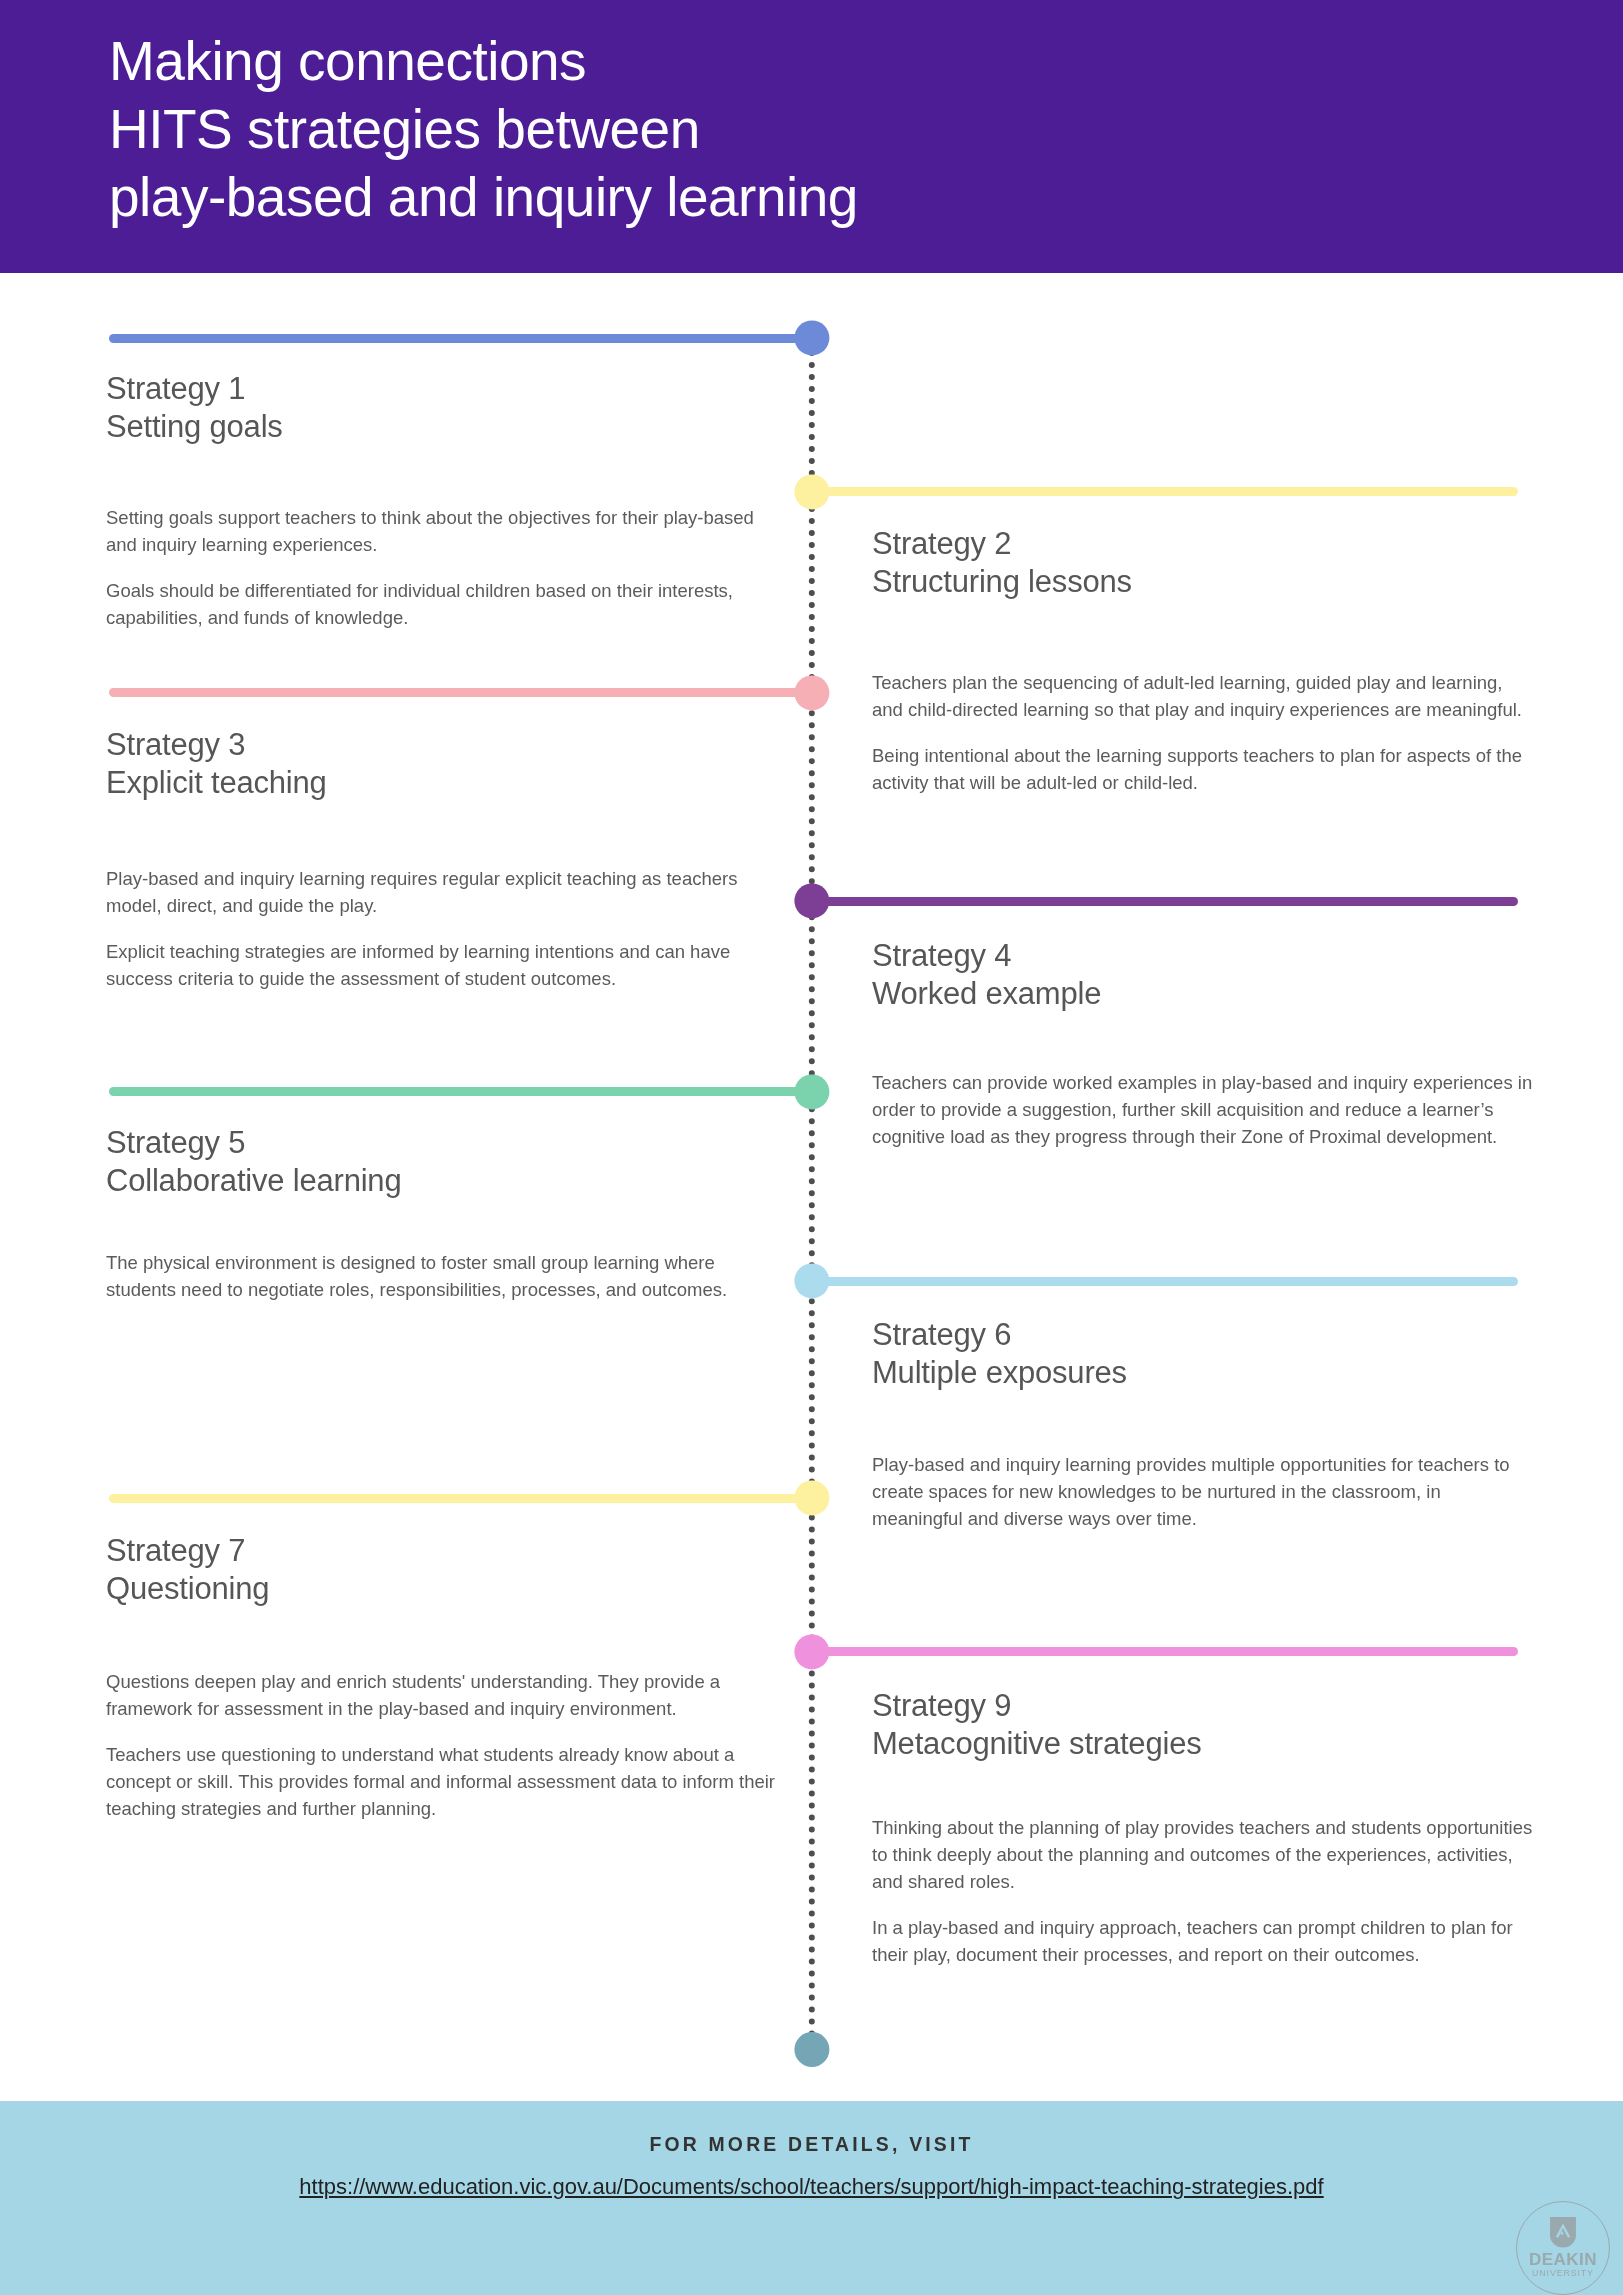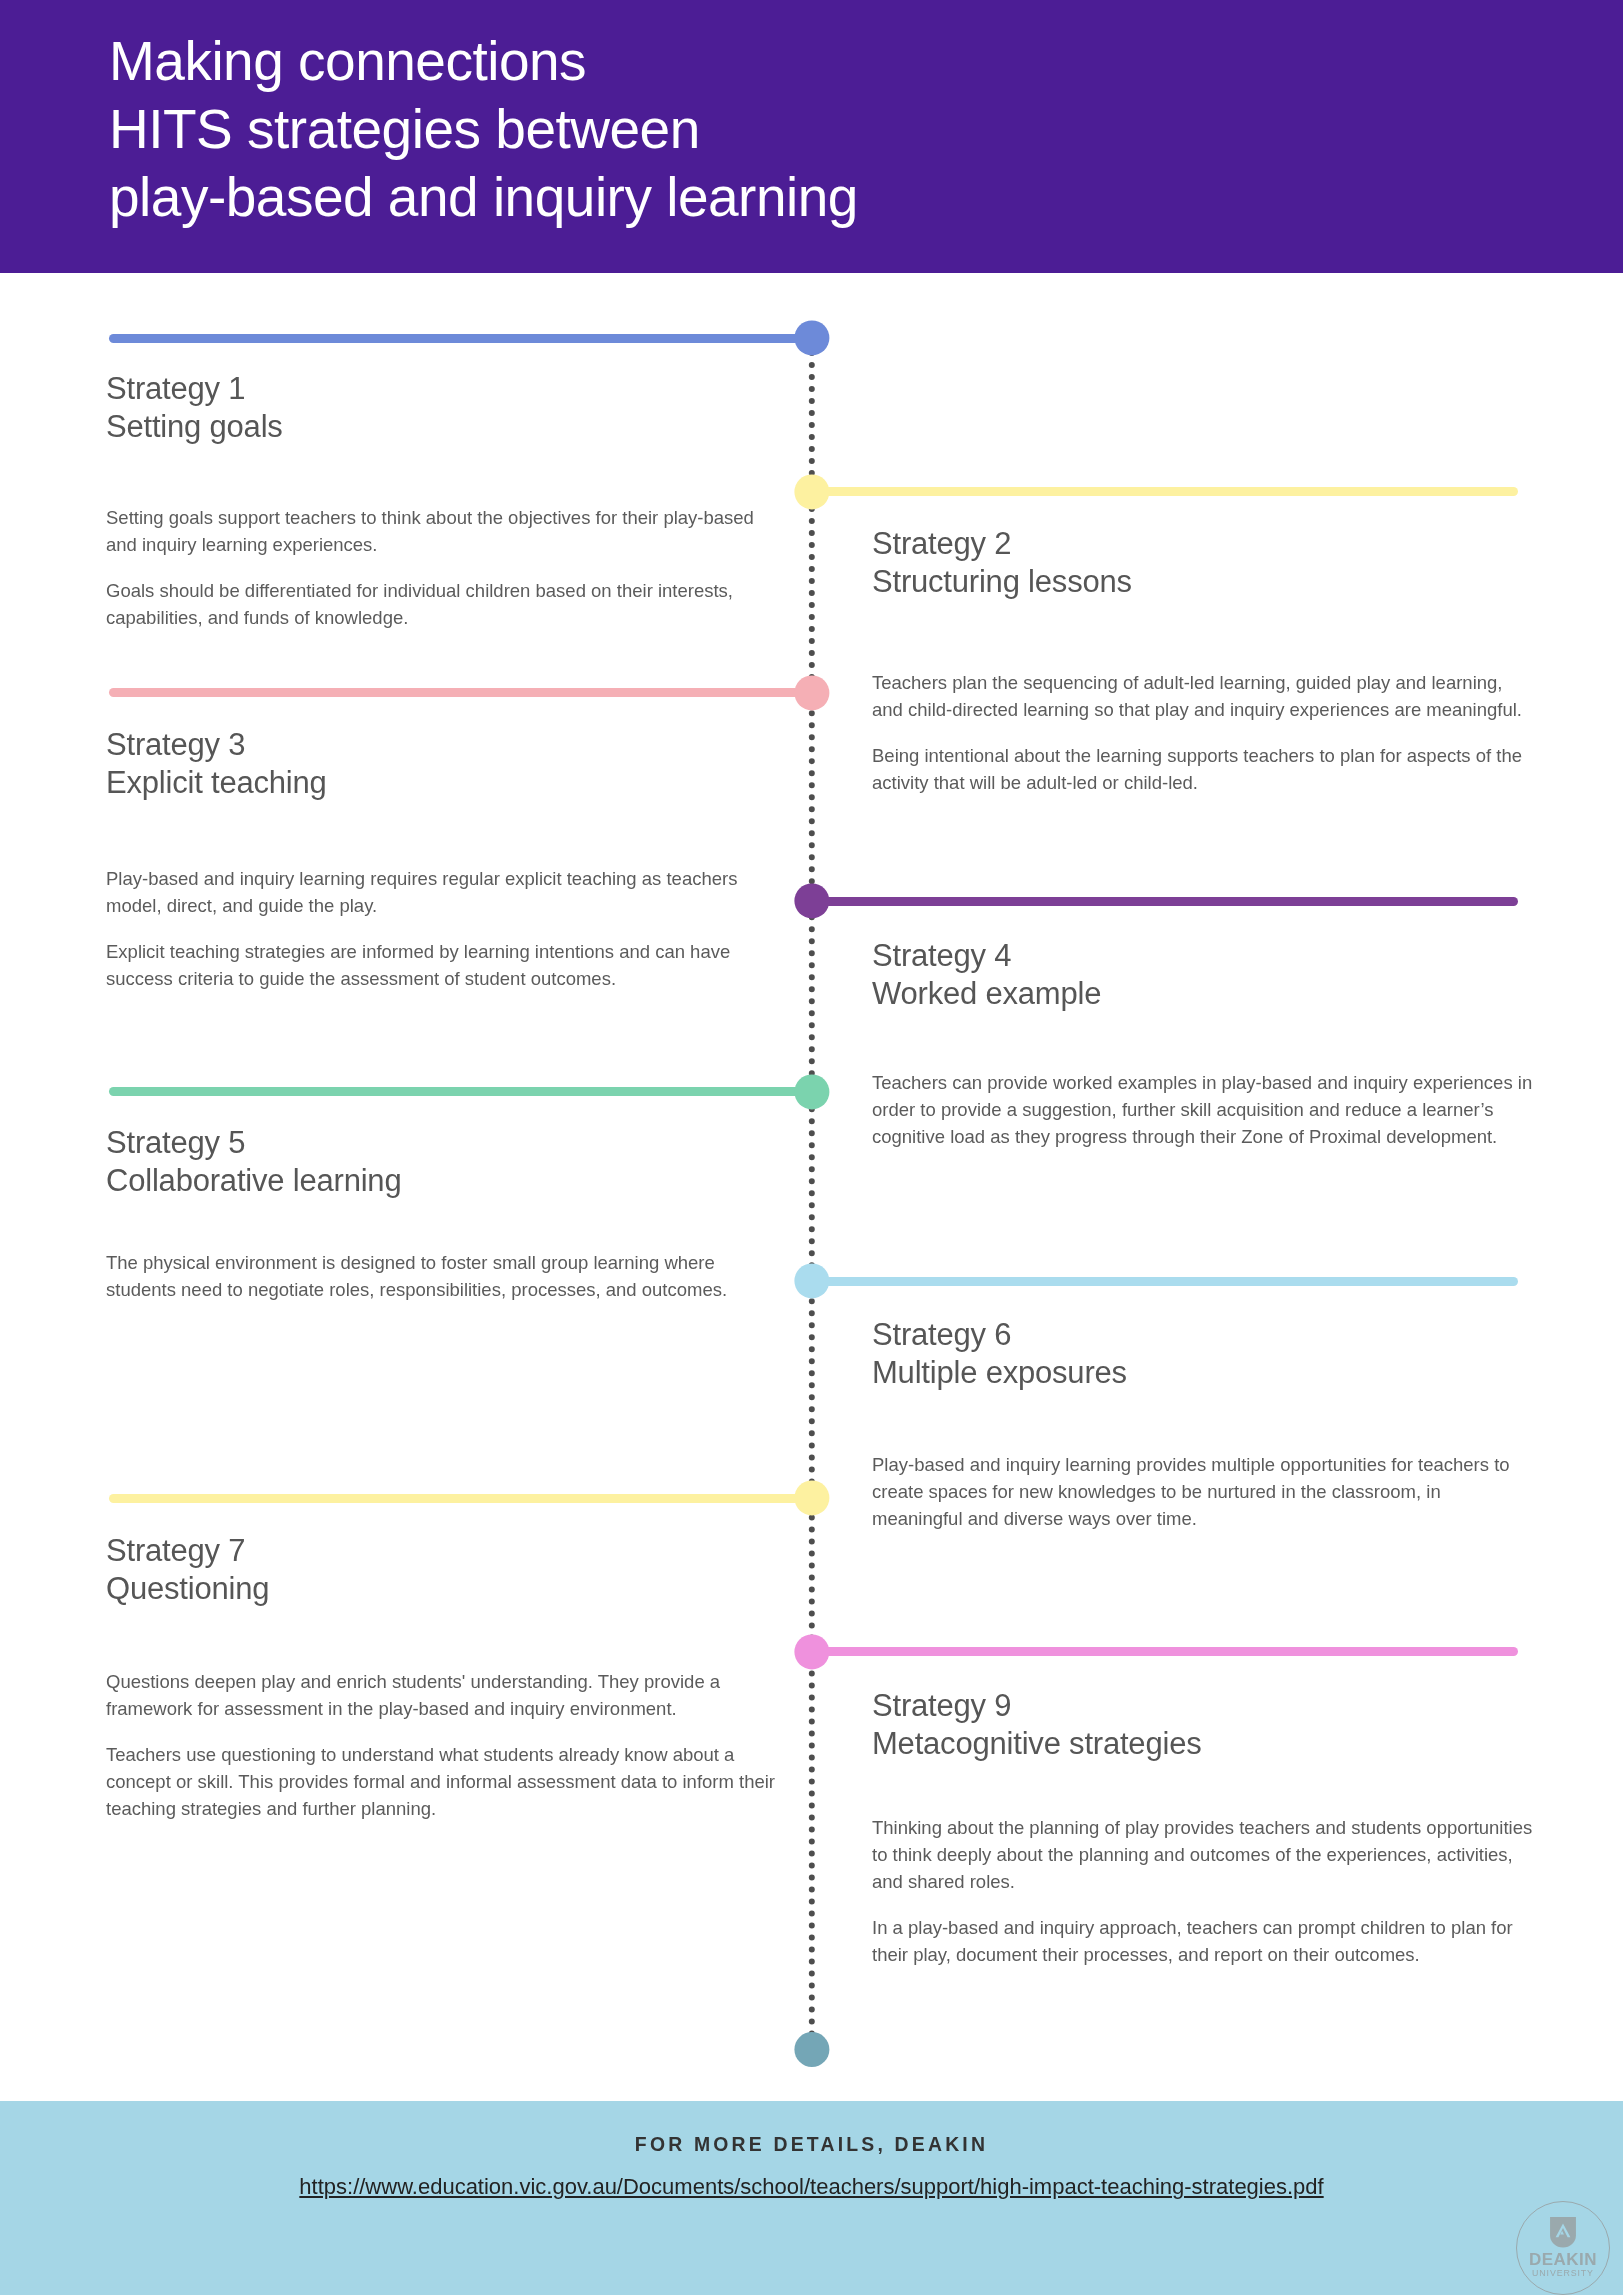--- a/index.html
+++ b/index.html
@@ -174,21 +174,21 @@
       <div class="s-head">Strategy 9
 Metacognitive strategies</div>
     </div>
     <div class="block right" style="top: 1814px;">
       <p class="s-body">Thinking about the planning of play provides teachers and students opportunities to think deeply about the planning and outcomes of the experiences, activities, and shared roles.</p>
       <p class="s-body">In a play-based and inquiry approach, teachers can prompt children to plan for their play, document their processes, and report on their outcomes.</p>
     </div>
   </div>
 
 <div id="footer">
-  <div id="footer-label">FOR MORE DETAILS, DEAKIN</div>
+  <div id="footer-label">FOR MORE DETAILS, VISIT</div>
   <a id="footer-url" href="#">https://www.education.vic.gov.au/Documents/school/teachers/support/high-impact-teaching-strategies.pdf</a>
   <div id="deakin-logo">
     <svg id="deakin-shield" viewBox="0 0 56 66">
       <path d="M0 0 H56 V40 A28 26 0 0 1 0 40 Z" fill="#9aa9ad"></path>
       <path d="M28 14 L44 44 H38 L28 24 L18 44 H12 Z" fill="#a5d6e6"></path>
       <path d="M22 38 L26 30 L30 38 Z" fill="#a5d6e6"></path>
     </svg>
     <div id="deakin-name">DEAKIN</div>
     <div id="deakin-sub">UNIVERSITY</div>
   </div>

